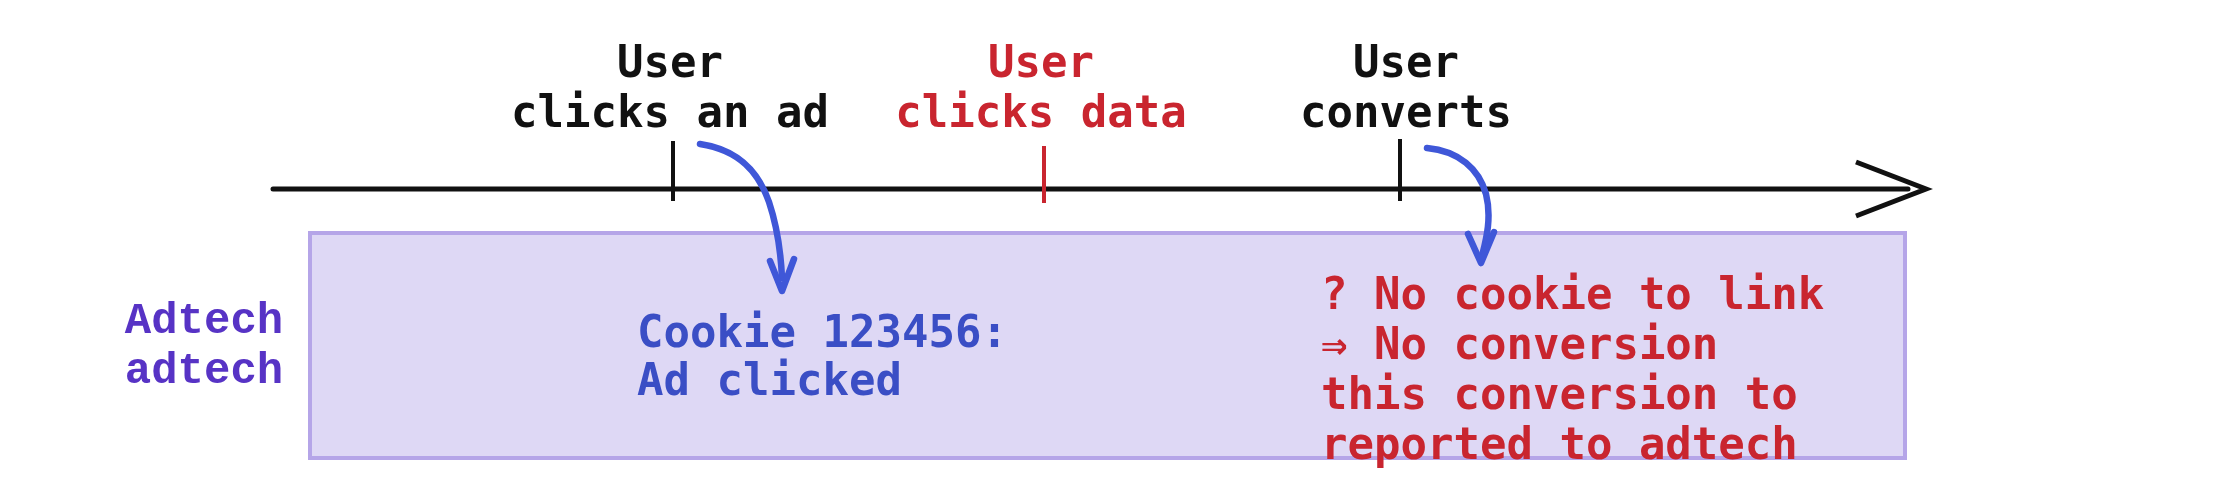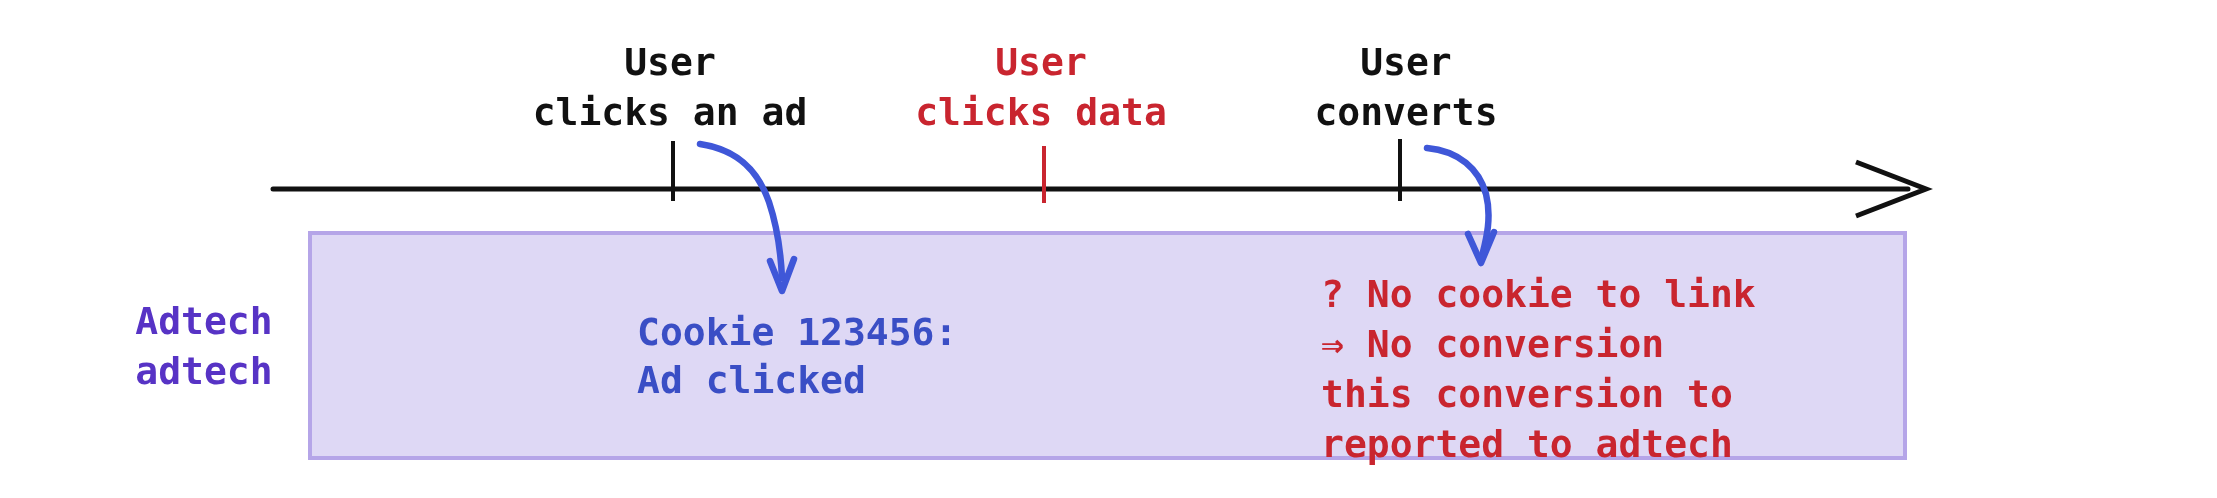--- a/index.html
+++ b/index.html
@@ -38,21 +38,21 @@
   .tick-red { stroke: var(--red, #cb2733); stroke-width: 4; }
   .blue-arrow {
     stroke: var(--arrow-blue, #3f57d8);
     stroke-width: 6.5;
     fill: none;
     stroke-linecap: round;
     stroke-linejoin: round;
   }
   .txt {
     position: absolute;
-    font-size: 38px;
+    font-size: 44px;
     line-height: 50px;
     white-space: nowrap;
   }
   .centered {
     transform: translateX(-50%);
     text-align: center;
   }
   .ev-ink { color: var(--ink, #111111); }
   .ev-red { color: var(--red, #cb2733); }
   .lane-label { color: var(--purple, #5733c5); }
@@ -103,21 +103,21 @@
     <span class="line">User</span>
     <span class="line">clicks data</span>
   </div>
 
   <div class="txt centered ev-ink" style="left:1406px; top:37px;">
     <span class="line">User</span>
     <span class="line">converts</span>
   </div>
 
 
-  <div class="txt centered lane-label" style="left:204px; top:296px;">
+  <div class="txt centered lane-label" style="left:204px; top:296px;font-family:Liberation Mono, monospace;">
     <span class="line">Adtech</span>
     <span class="line">adtech</span>
   </div>
 
   <div class="txt cookie-note" style="left:637px; top:308px;">
     <span class="line">Cookie 123456:</span>
     <span class="line">Ad clicked</span>
   </div>
 
   <div class="txt warn-note" style="left:1321px; top:269px;">

